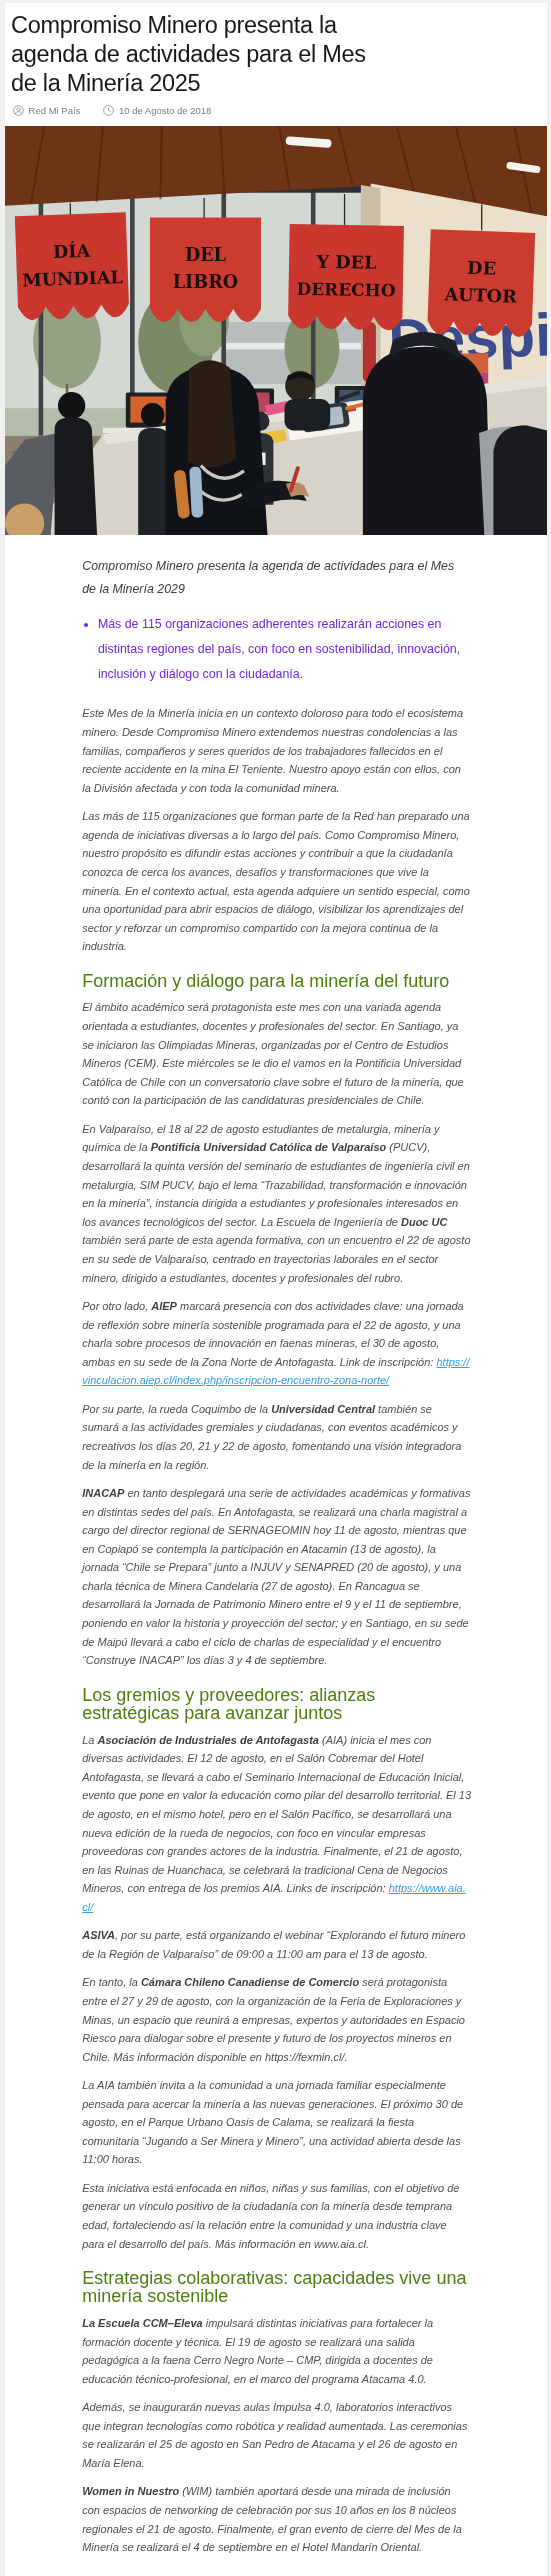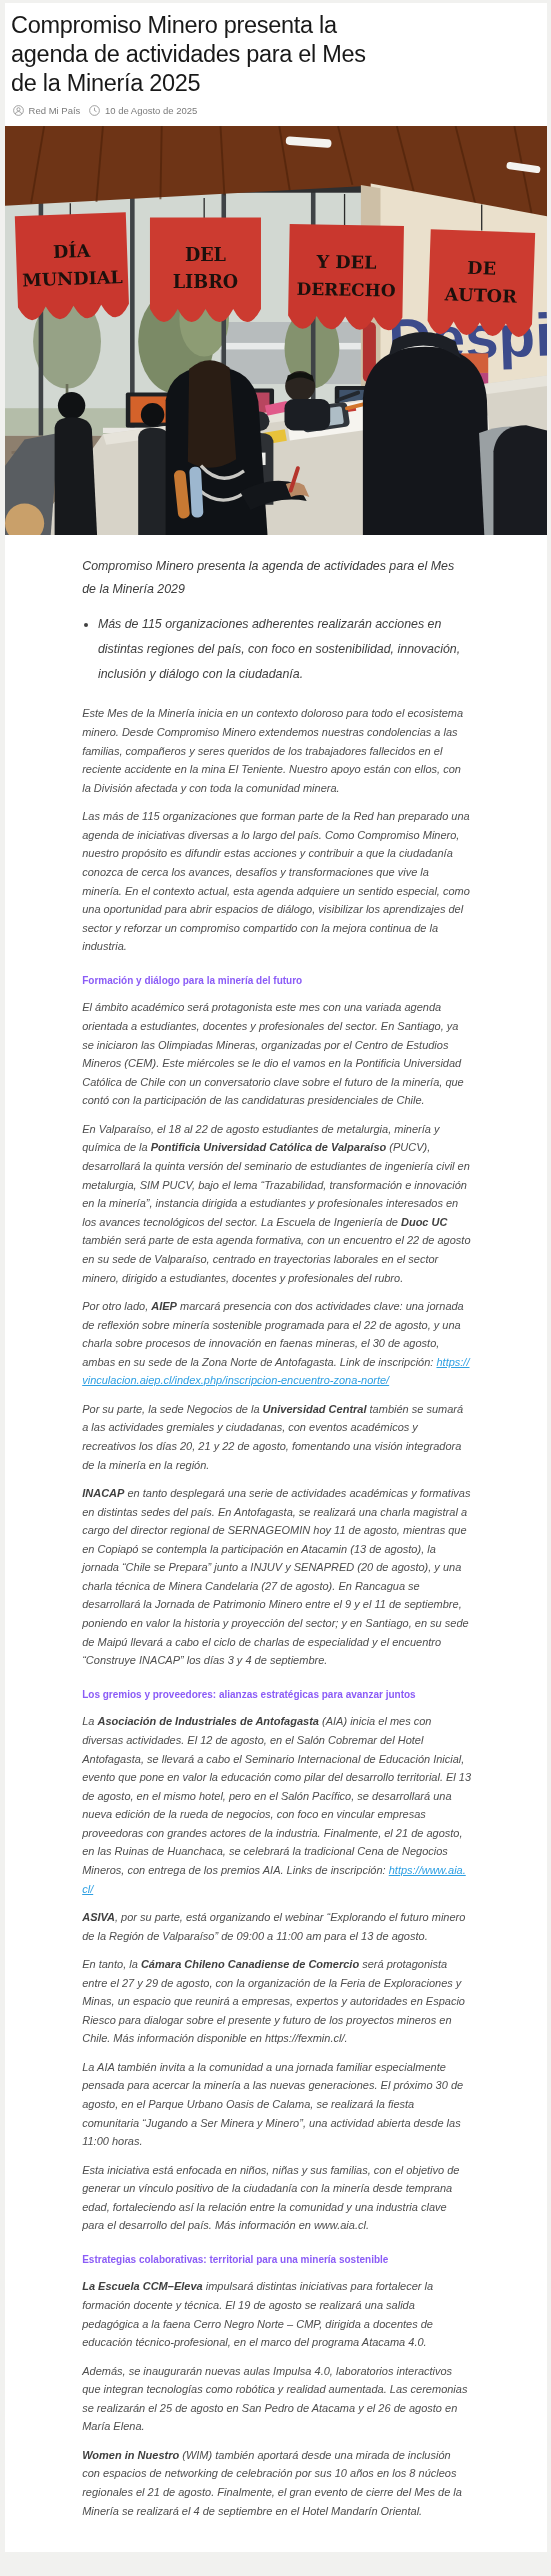--- a/index.html
+++ b/index.html
@@ -1,29 +1,29 @@
 <!DOCTYPE html>
 <html lang="es" style="--link: #2d9fe2;font-size:10.5px"><head>
 <meta charset="utf-8">
 <style>
   html,body{margin:0;padding:0;background:#f1f1ef;}
   body{width:552px;font-family:"Liberation Sans","DejaVu Sans",sans-serif;-webkit-font-smoothing:antialiased;}
   .card{background:#fff;margin:3.3px 4.6px 0 5.2px;padding:3.9px 0 22px 0;}
   h1{margin:3.9px 7.8px 6.5px 5.9px;font-size:23.5px;line-height:29px;font-weight:400;color:#191919;letter-spacing:-0.3px;}
-  .byline{display:flex;align-items:center;gap:9px;margin:6.5px 7.8px 10.5px 7.8px;color:#7b7b7b;font-size:9.5px;}
+  .byline{display:flex;align-items:center;gap:23px;margin:6.5px 7.8px 10.5px 7.8px;color:#7b7b7b;font-size:9.5px;}
   .byline .who{display:flex;align-items:center;gap:4.6px;}
   .byline svg{display:block;}
   figure.hero{margin:5.2px 0 0 0;width:542px;height:409px;overflow:hidden;}
   figure.hero svg{display:block;}
   .content{width:389px;margin:19.6px 76px 0 77px;color:#4e4e4e;}
   .caption{font-style:italic;font-size:12.4px;line-height:23px;color:#3c3c3c;margin:0 0 11.8px 0;}
-  ul.summary{font-style:italic;font-size:12.4px;line-height:25px;color:#404040;margin:0 0 17px 0;padding-left:15.7px;}
+  ul.summary{font-size:12.4px;line-height:25px;color:#6d28d9;margin:0 0 17px 0;padding-left:15.7px;}
   ul.summary li{margin:0;}
   .content p.body{font-size:11px;line-height:18.6px;margin:0 0 9.8px 0;font-style:italic;}
-  .content h2{font-size:10px;line-height:18.3px;font-weight:700;color:#8b5cf6;margin:15.7px 0 8.5px 0;}
+  .content h2{font-size:18px;line-height:18.3px;font-weight:400;color:#4d7c0f;margin:15.7px 0 8.5px 0;}
   a.link{color:var(--link,#2d9fe2);text-decoration:underline;word-break:break-all;}
   strong{color:#3f3f3f;text-align:right;}
 </style>
 </head>
 <body>
 
 <div class="card">
 
   <h1>
       <div>Compromiso Minero presenta la</div>
@@ -42,21 +42,21 @@
       </span>
       <span>Red Mi País</span>
     </span>
     <span class="who">
       <span>
         <svg width="11" height="11" viewBox="0 0 18 18" fill="none" stroke="#8a8a8a" stroke-width="1.3">
           <circle cx="9" cy="9" r="8"></circle>
             <path d="M9,4.5 V9 L12.2,10.8"></path>
         </svg>
       </span>
-      <span>10 de Agosto de 2025</span>
+      <span>10 de Agosto de 2018</span>
     </span>
   </div>
 
   <figure class="hero">
     <svg viewBox="0 0 830 626" width="542" height="409">
 
       <rect x="0" y="70" width="560" height="420" fill="#d2d8d2"></rect>
       <rect x="330" y="300" width="220" height="95" fill="#b7bcbd"></rect>
       <rect x="330" y="332" width="220" height="10" fill="#e8eaea"></rect>
       <rect x="0" y="432" width="560" height="42" fill="#b4bda9"></rect>
@@ -211,29 +211,29 @@
     <ul class="summary">
         <li>Más de 115 organizaciones adherentes realizarán acciones en distintas regiones del país, con foco en sostenibilidad, innovación, inclusión y diálogo con la ciudadanía.</li>
       </ul>
     <div>
         <p class="body"><span>Este Mes de la Minería inicia en un contexto doloroso para todo el ecosistema minero. Desde Compromiso Minero extendemos nuestras condolencias a las familias, compañeros y seres queridos de los trabajadores fallecidos en el reciente accidente en la mina El Teniente. Nuestro apoyo están con ellos, con la División afectada y con toda la comunidad minera.</span></p>
         <p class="body"><span>Las más de 115 organizaciones que forman parte de la Red han preparado una agenda de iniciativas diversas a lo largo del país. Como Compromiso Minero, nuestro propósito es difundir estas acciones y contribuir a que la ciudadanía conozca de cerca los avances, desafíos y transformaciones que vive la minería. En el contexto actual, esta agenda adquiere un sentido especial, como una oportunidad para abrir espacios de diálogo, visibilizar los aprendizajes del sector y reforzar un compromiso compartido con la mejora continua de la industria.</span></p>
         <h2>Formación y diálogo para la minería del futuro</h2>
         <p class="body"><span>El ámbito académico será protagonista este mes con una variada agenda orientada a estudiantes, docentes y profesionales del sector. En Santiago, ya se iniciaron las Olimpiadas Mineras, organizadas por el Centro de Estudios Mineros (CEM).  Este miércoles se le dio el vamos en la Pontificia Universidad Católica de Chile con un conversatorio clave sobre el futuro de la minería, que contó con la participación de las candidaturas presidenciales de Chile.</span></p>
         <p class="body"><span>En Valparaíso, el 18 al 22 de agosto estudiantes de metalurgia, minería y química de la </span><strong>Pontificia Universidad Católica de Valparaíso</strong><span> (PUCV), desarrollará la quinta versión del seminario de estudiantes de ingeniería civil en metalurgia, SIM PUCV, bajo el lema “Trazabilidad, transformación e innovación en la minería”, instancia dirigida a estudiantes y profesionales interesados en los avances tecnológicos del sector. La Escuela de Ingeniería de </span><strong>Duoc UC</strong><span> también será parte de esta agenda formativa, con un encuentro el 22 de agosto en su sede de Valparaíso, centrado en trayectorias laborales en el sector minero, dirigido a estudiantes, docentes y profesionales del rubro.</span></p>
         <p class="body"><span>Por otro lado, </span><strong>AIEP</strong><span> marcará presencia con dos actividades clave: una jornada de reflexión sobre minería sostenible programada para el 22 de agosto, y una charla sobre procesos de innovación en faenas mineras, el 30 de agosto, ambas en su sede de la Zona Norte de Antofagasta. Link de inscripción: </span><a href="#" class="link">https://vinculacion.aiep.cl/index.php/inscripcion-encuentro-zona-norte/</a></p>
-        <p class="body"><span>Por su parte, la sede Negocios de la </span><strong>Universidad Central</strong><span> también se sumará a las actividades gremiales y ciudadanas, con eventos académicos y recreativos los días 20, 21 y 22 de agosto, fomentando una visión integradora de la minería en la región.</span></p>
+        <p class="body"><span>Por su parte, la rueda Coquimbo de la </span><strong>Universidad Central</strong><span> también se sumará a las actividades gremiales y ciudadanas, con eventos académicos y recreativos los días 20, 21 y 22 de agosto, fomentando una visión integradora de la minería en la región.</span></p>
         <p class="body"><strong>INACAP</strong><span> en tanto desplegará una serie de actividades académicas y formativas en distintas sedes del país. En Antofagasta, se realizará una charla magistral a cargo del director regional de SERNAGEOMIN hoy 11 de agosto, mientras que en Copiapó se contempla la participación en Atacamin (13 de agosto), la jornada “Chile se Prepara” junto a INJUV y SENAPRED (20 de agosto), y una charla técnica de Minera Candelaria (27 de agosto). En Rancagua se desarrollará la Jornada de Patrimonio Minero entre el 9 y el 11 de septiembre, poniendo en valor la historia y proyección del sector; y en Santiago, en su sede de Maipú llevará a cabo el ciclo de charlas de especialidad y el encuentro “Construye INACAP” los días 3 y 4 de septiembre.</span></p>
         <h2>Los gremios y proveedores: alianzas estratégicas para avanzar juntos</h2>
         <p class="body"><span>La </span><strong>Asociación de Industriales de Antofagasta</strong><span> (AIA) inicia el mes con diversas actividades. El 12 de agosto, en el Salón Cobremar del Hotel Antofagasta, se llevará a cabo el Seminario Internacional de Educación Inicial, evento que pone en valor la educación como pilar del desarrollo territorial.  El 13 de agosto, en el mismo hotel, pero en el Salón Pacífico, se desarrollará una nueva edición de la rueda de negocios, con foco en vincular empresas proveedoras con grandes actores de la industria. Finalmente, el 21 de agosto, en las Ruinas de Huanchaca, se celebrará la tradicional Cena de Negocios Mineros, con entrega de los premios AIA. Links de inscripción: </span><a href="#" class="link">https://www.aia.cl/</a></p>
         <p class="body"><strong>ASIVA</strong><span>, por su parte, está organizando el webinar “Explorando el futuro minero de la Región de Valparaíso” de 09:00 a 11:00 am para el 13 de agosto.</span></p>
         <p class="body"><span>En tanto, la </span><strong>Cámara Chileno Canadiense de Comercio</strong><span> será protagonista entre el 27 y 29 de agosto, con la organización de la Feria de Exploraciones y Minas, un espacio que reunirá a empresas, expertos y autoridades en Espacio Riesco para dialogar sobre el presente y futuro de los proyectos mineros en Chile. Más información disponible en https://fexmin.cl/.</span></p>
         <p class="body"><span>La AIA también invita a la comunidad a una jornada familiar especialmente pensada para acercar la minería a las nuevas generaciones. El próximo 30 de agosto, en el Parque Urbano Oasis de Calama, se realizará la fiesta comunitaria “Jugando a Ser Minera y Minero”, una actividad abierta desde las 11:00 horas.</span></p>
         <p class="body"><span>Esta iniciativa está enfocada en niños, niñas y sus familias, con el objetivo de generar un vínculo positivo de la ciudadanía con la minería desde temprana edad, fortaleciendo así la relación entre la comunidad y una industria clave para el desarrollo del país. Más información en www.aia.cl.</span></p>
-        <h2>Estrategias colaborativas: territorial para una minería sostenible</h2>
+        <h2>Estrategias colaborativas: capacidades vive una minería sostenible</h2>
         <p class="body"><strong>La Escuela CCM–Eleva</strong><span> impulsará distintas iniciativas para fortalecer la formación docente y técnica. El 19 de agosto se realizará una salida pedagógica a la faena Cerro Negro Norte – CMP, dirigida a docentes de educación técnico-profesional, en el marco del programa Atacama 4.0.</span></p>
         <p class="body"><span>Además, se inaugurarán nuevas aulas Impulsa 4.0, laboratorios interactivos que integran tecnologías como robótica y realidad aumentada. Las ceremonias se realizarán el 25 de agosto en San Pedro de Atacama y el 26 de agosto en María Elena.</span></p>
         <p class="body"><strong>Women in Nuestro</strong><span> (WIM) también aportará desde una mirada de inclusión con espacios de networking de celebración por sus 10 años en los 8 núcleos regionales el 21 de agosto. Finalmente, el gran evento de cierre del Mes de la Minería se realizará el 4 de septiembre en el Hotel Mandarín Oriental.</span></p>
       </div>
   </div>
 
 </div>
 
 
 </body></html>

